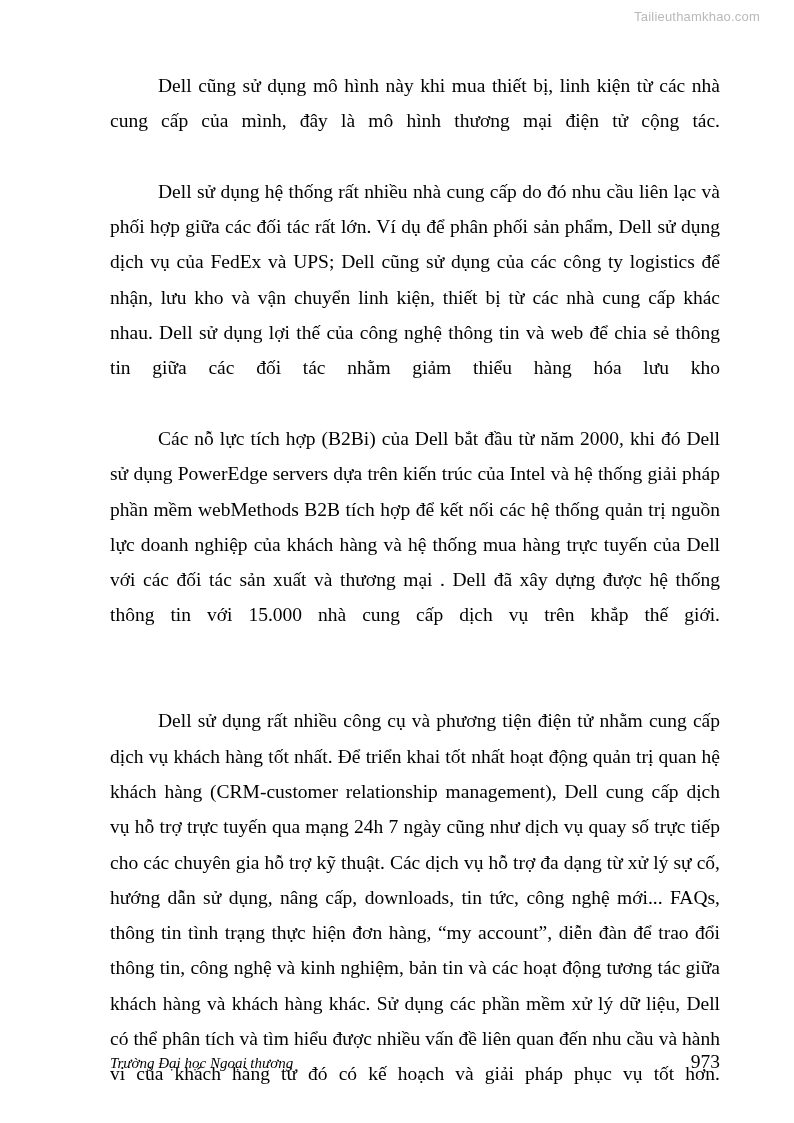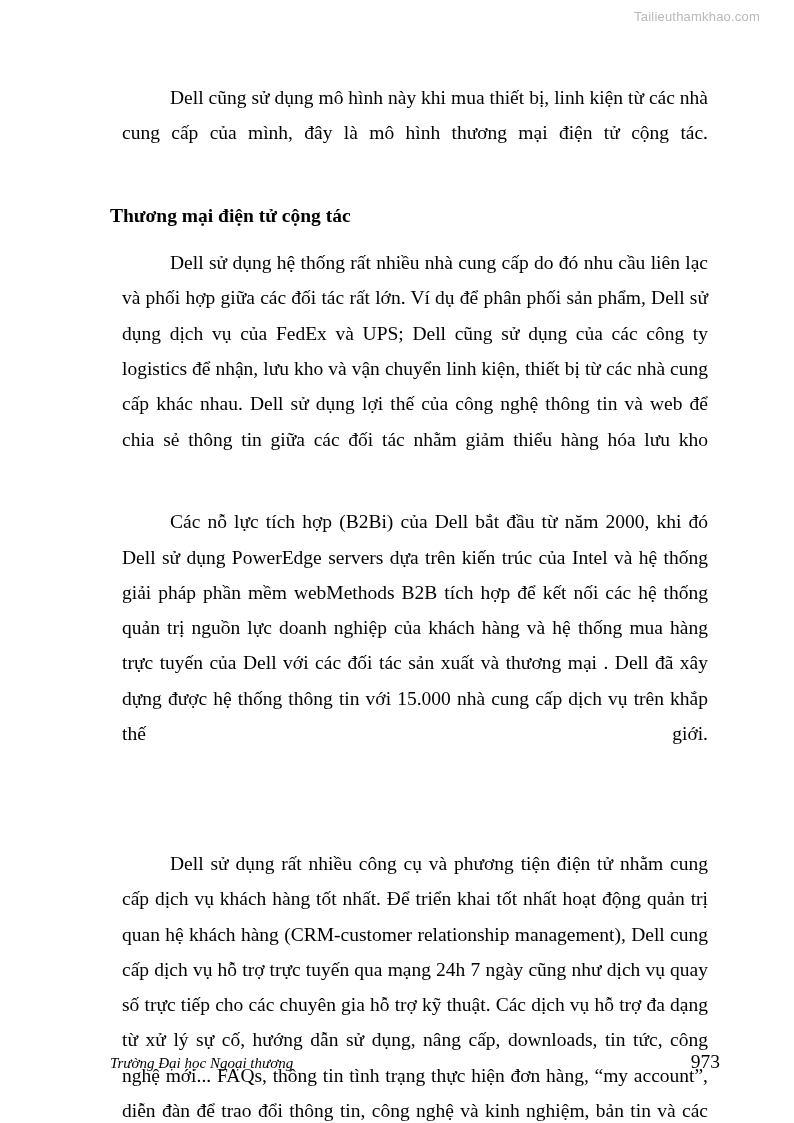--- a/index.html
+++ b/index.html
@@ -35,21 +35,21 @@
 
   
   .content {
     position: absolute;
     left: 110px;
     top: 68px;
     width: 610px;
   }
 
   p.body-par {
-    margin: 12px;
+    margin: 0;
     font-size: 19.5px;
     line-height: 35.3px;
     text-align: justify;
     text-justify: inter-word;
     text-indent: 48px;
     hyphens: none;
     word-spacing: 0px;
   }
 
   
@@ -99,21 +99,20 @@
 <body>
 
 <div class="page">
 
   <div class="watermark">Tailieuthamkhao.com</div>
 
   <div class="content">
 
     <p class="body-par">Dell cũng sử dụng mô hình này khi mua thiết bị, linh kiện từ các nhà cung cấp của mình, đây là mô hình thương mại điện tử cộng tác.</p>
 
-    <h2 class="section-heading">Thương mại điện tử cộng tác</h2>
 
     <p class="body-par">Dell sử dụng hệ thống rất nhiều nhà cung cấp do đó nhu cầu liên lạc và phối hợp giữa các đối tác rất lớn. Ví dụ để phân phối sản phẩm, Dell sử dụng dịch vụ của FedEx và UPS; Dell cũng sử dụng của các công ty logistics để nhận, lưu kho và vận chuyển linh kiện, thiết bị từ các nhà cung cấp khác nhau. Dell sử dụng lợi thế của công nghệ thông tin và web để chia sẻ thông tin giữa các đối tác nhằm giảm thiểu hàng hóa lưu kho</p>
 
     <p class="body-par">Các nỗ lực tích hợp (B2Bi) của Dell bắt đầu từ năm 2000, khi đó Dell sử dụng PowerEdge servers dựa trên kiến trúc của Intel và hệ thống giải pháp phần mềm webMethods B2B tích hợp để kết nối các hệ thống quản trị nguồn lực doanh nghiệp của khách hàng và hệ thống mua hàng trực tuyến của Dell với các đối tác sản xuất và thương mại . Dell đã xây dựng được hệ thống thông tin với 15.000 nhà cung cấp dịch vụ trên khắp thế giới.</p>
 
     <div class="gap-line"></div>
 
 
     <p class="body-par">Dell sử dụng rất nhiều công cụ và phương tiện điện tử nhằm cung cấp dịch vụ khách hàng tốt nhất. Để triển khai tốt nhất hoạt động quản trị quan hệ khách hàng (CRM-customer relationship management), Dell cung cấp dịch vụ hỗ trợ trực tuyến qua mạng 24h 7 ngày cũng như dịch vụ quay số trực tiếp cho các chuyên gia hỗ trợ kỹ thuật. Các dịch vụ hỗ trợ đa dạng từ xử lý sự cố, hướng dẫn sử dụng, nâng cấp, downloads, tin tức, công nghệ mới... FAQs, thông tin tình trạng thực hiện đơn hàng, “my account”, diễn đàn để trao đổi thông tin, công nghệ và kinh nghiệm, bản tin và các hoạt động tương tác giữa khách hàng và khách hàng khác. Sử dụng các phần mềm xử lý dữ liệu, Dell có thể phân tích và tìm hiểu được nhiều vấn đề liên quan đến nhu cầu và hành vi của khách hàng từ đó có kế hoạch và giải pháp phục vụ tốt hơn.</p>
 

